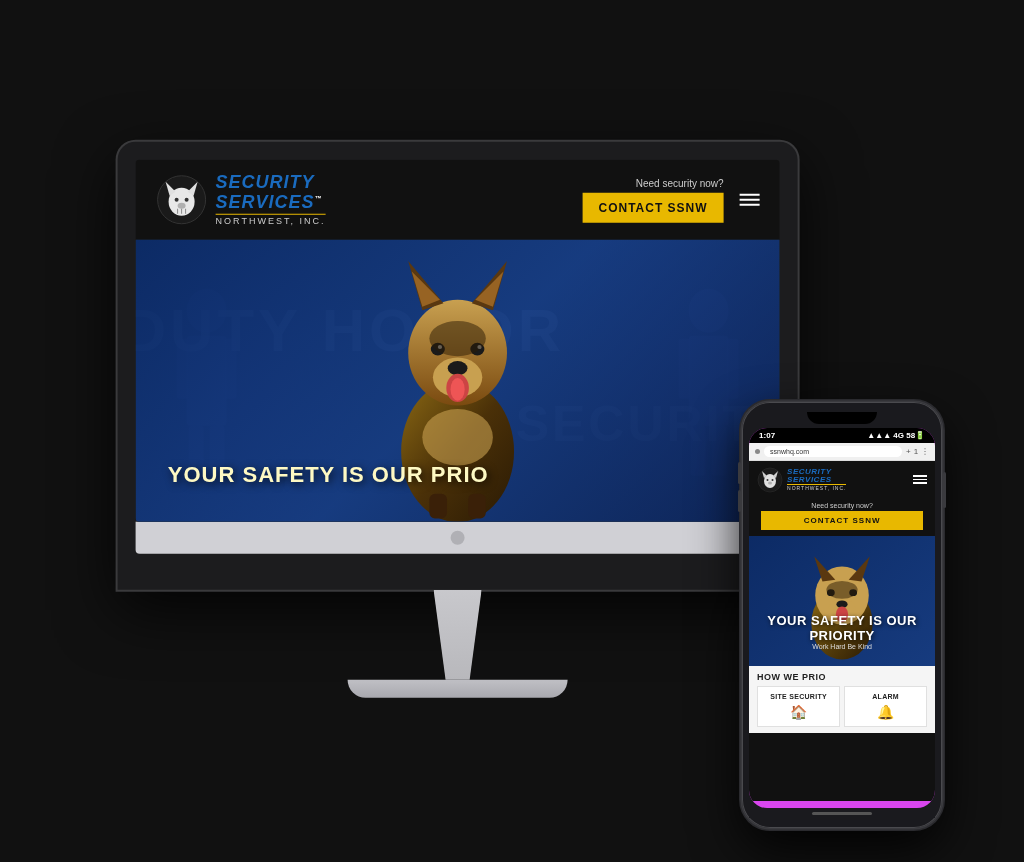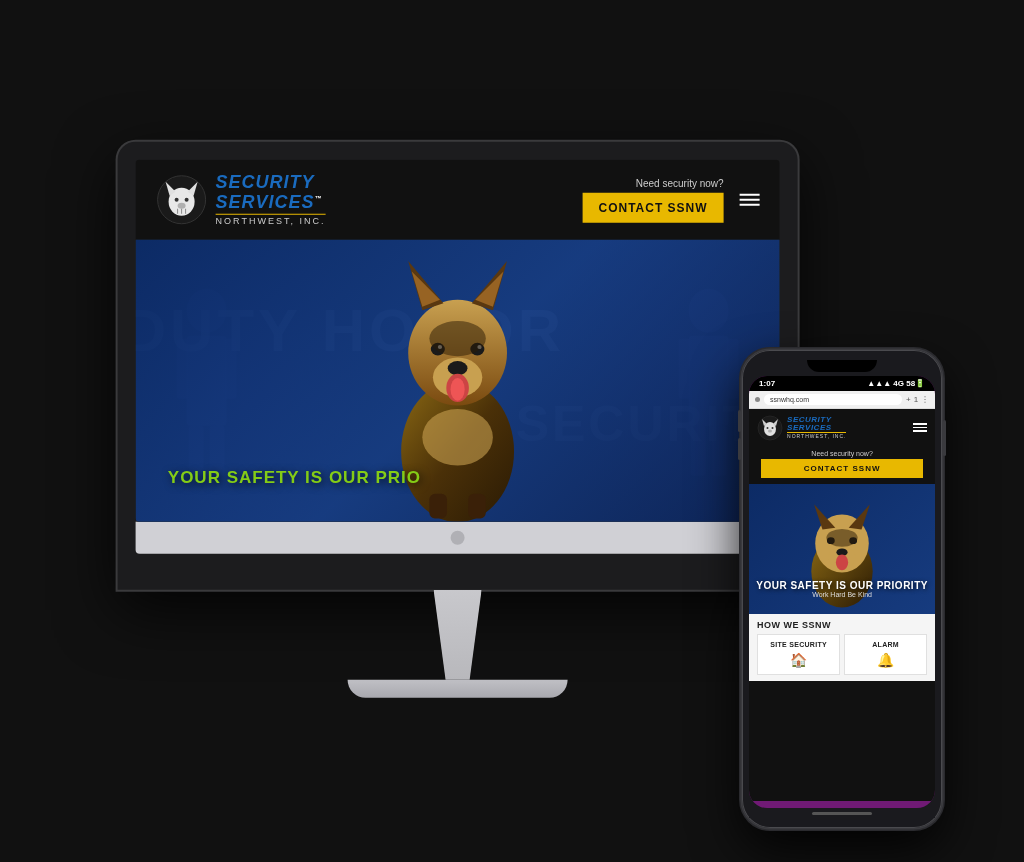--- a/index.html
+++ b/index.html
@@ -229,22 +229,22 @@
       display: flex;
       align-items: center;
       justify-content: center;
     }
 
     .hero-text {
       position: absolute;
       bottom: 12%;
       left: 5%;
       z-index: 3;
-      color: #84cc16;
-      font-size: 17px;
+      color: #fef9c3;
+      font-size: 22px;
       font-weight: 900;
       text-shadow: 2px 2px 8px rgba(0,0,0,0.8);
       letter-spacing: 1px;
       text-transform: uppercase;
     }
 
     
     .iphone {
       position: absolute;
       right: 8%;
@@ -269,25 +269,25 @@
       background: #000;
       width: 70px;
       height: 12px;
       border-radius: 0 0 12px 12px;
       margin: 0 auto 4px;
       position: relative;
       z-index: 10;
     }
 
     .iphone-screen {
-      background: #701a75;
+      background: #d946ef;
       border-radius: 18px;
       overflow: hidden;
       position: relative;
-      height: 432px;
+      height: 380px;
     }
 
     .phone-status-bar {
       background: #000;
       color: #fff;
       display: flex;
       justify-content: space-between;
       padding: 3px 10px;
       font-size: 8px;
       font-weight: 600;
@@ -451,21 +451,21 @@
       position: absolute;
       bottom: 16px;
       left: 0;
       right: 0;
       z-index: 3;
       text-align: center;
     }
 
     .phone-hero-main {
       color: #fff;
-      font-size: 10px;
+      font-size: 13px;
       font-weight: 900;
       text-transform: uppercase;
       letter-spacing: 0.5px;
       text-shadow: 1px 1px 4px rgba(0,0,0,0.8);
     }
 
     .phone-hero-sub {
       color: #ddd;
       font-size: 7px;
     }
@@ -821,21 +821,21 @@
                 <ellipse cx="100" cy="124" rx="11" ry="14" fill="#cc4444"></ellipse>
               </svg>
             </div>
             <div class="phone-hero-text">
               <div class="phone-hero-main">YOUR SAFETY IS OUR PRIORITY</div>
               <div class="phone-hero-sub">Work Hard Be Kind</div>
             </div>
           </div>
 
           <div class="phone-how-serve">
-            <div class="phone-how-serve-title">HOW WE SSNW</div>
+            <div class="phone-how-serve-title">HOW WE PRIO</div>
             <div class="phone-services-grid">
               <div class="phone-service-card">
                 <span class="phone-service-label">SITE SECURITY</span>
                 <span class="phone-service-icon">🏠</span>
               </div>
               <div class="phone-service-card">
                 <span class="phone-service-label">ALARM</span>
                 <span class="phone-service-icon">🔔</span>
               </div>
             </div>

